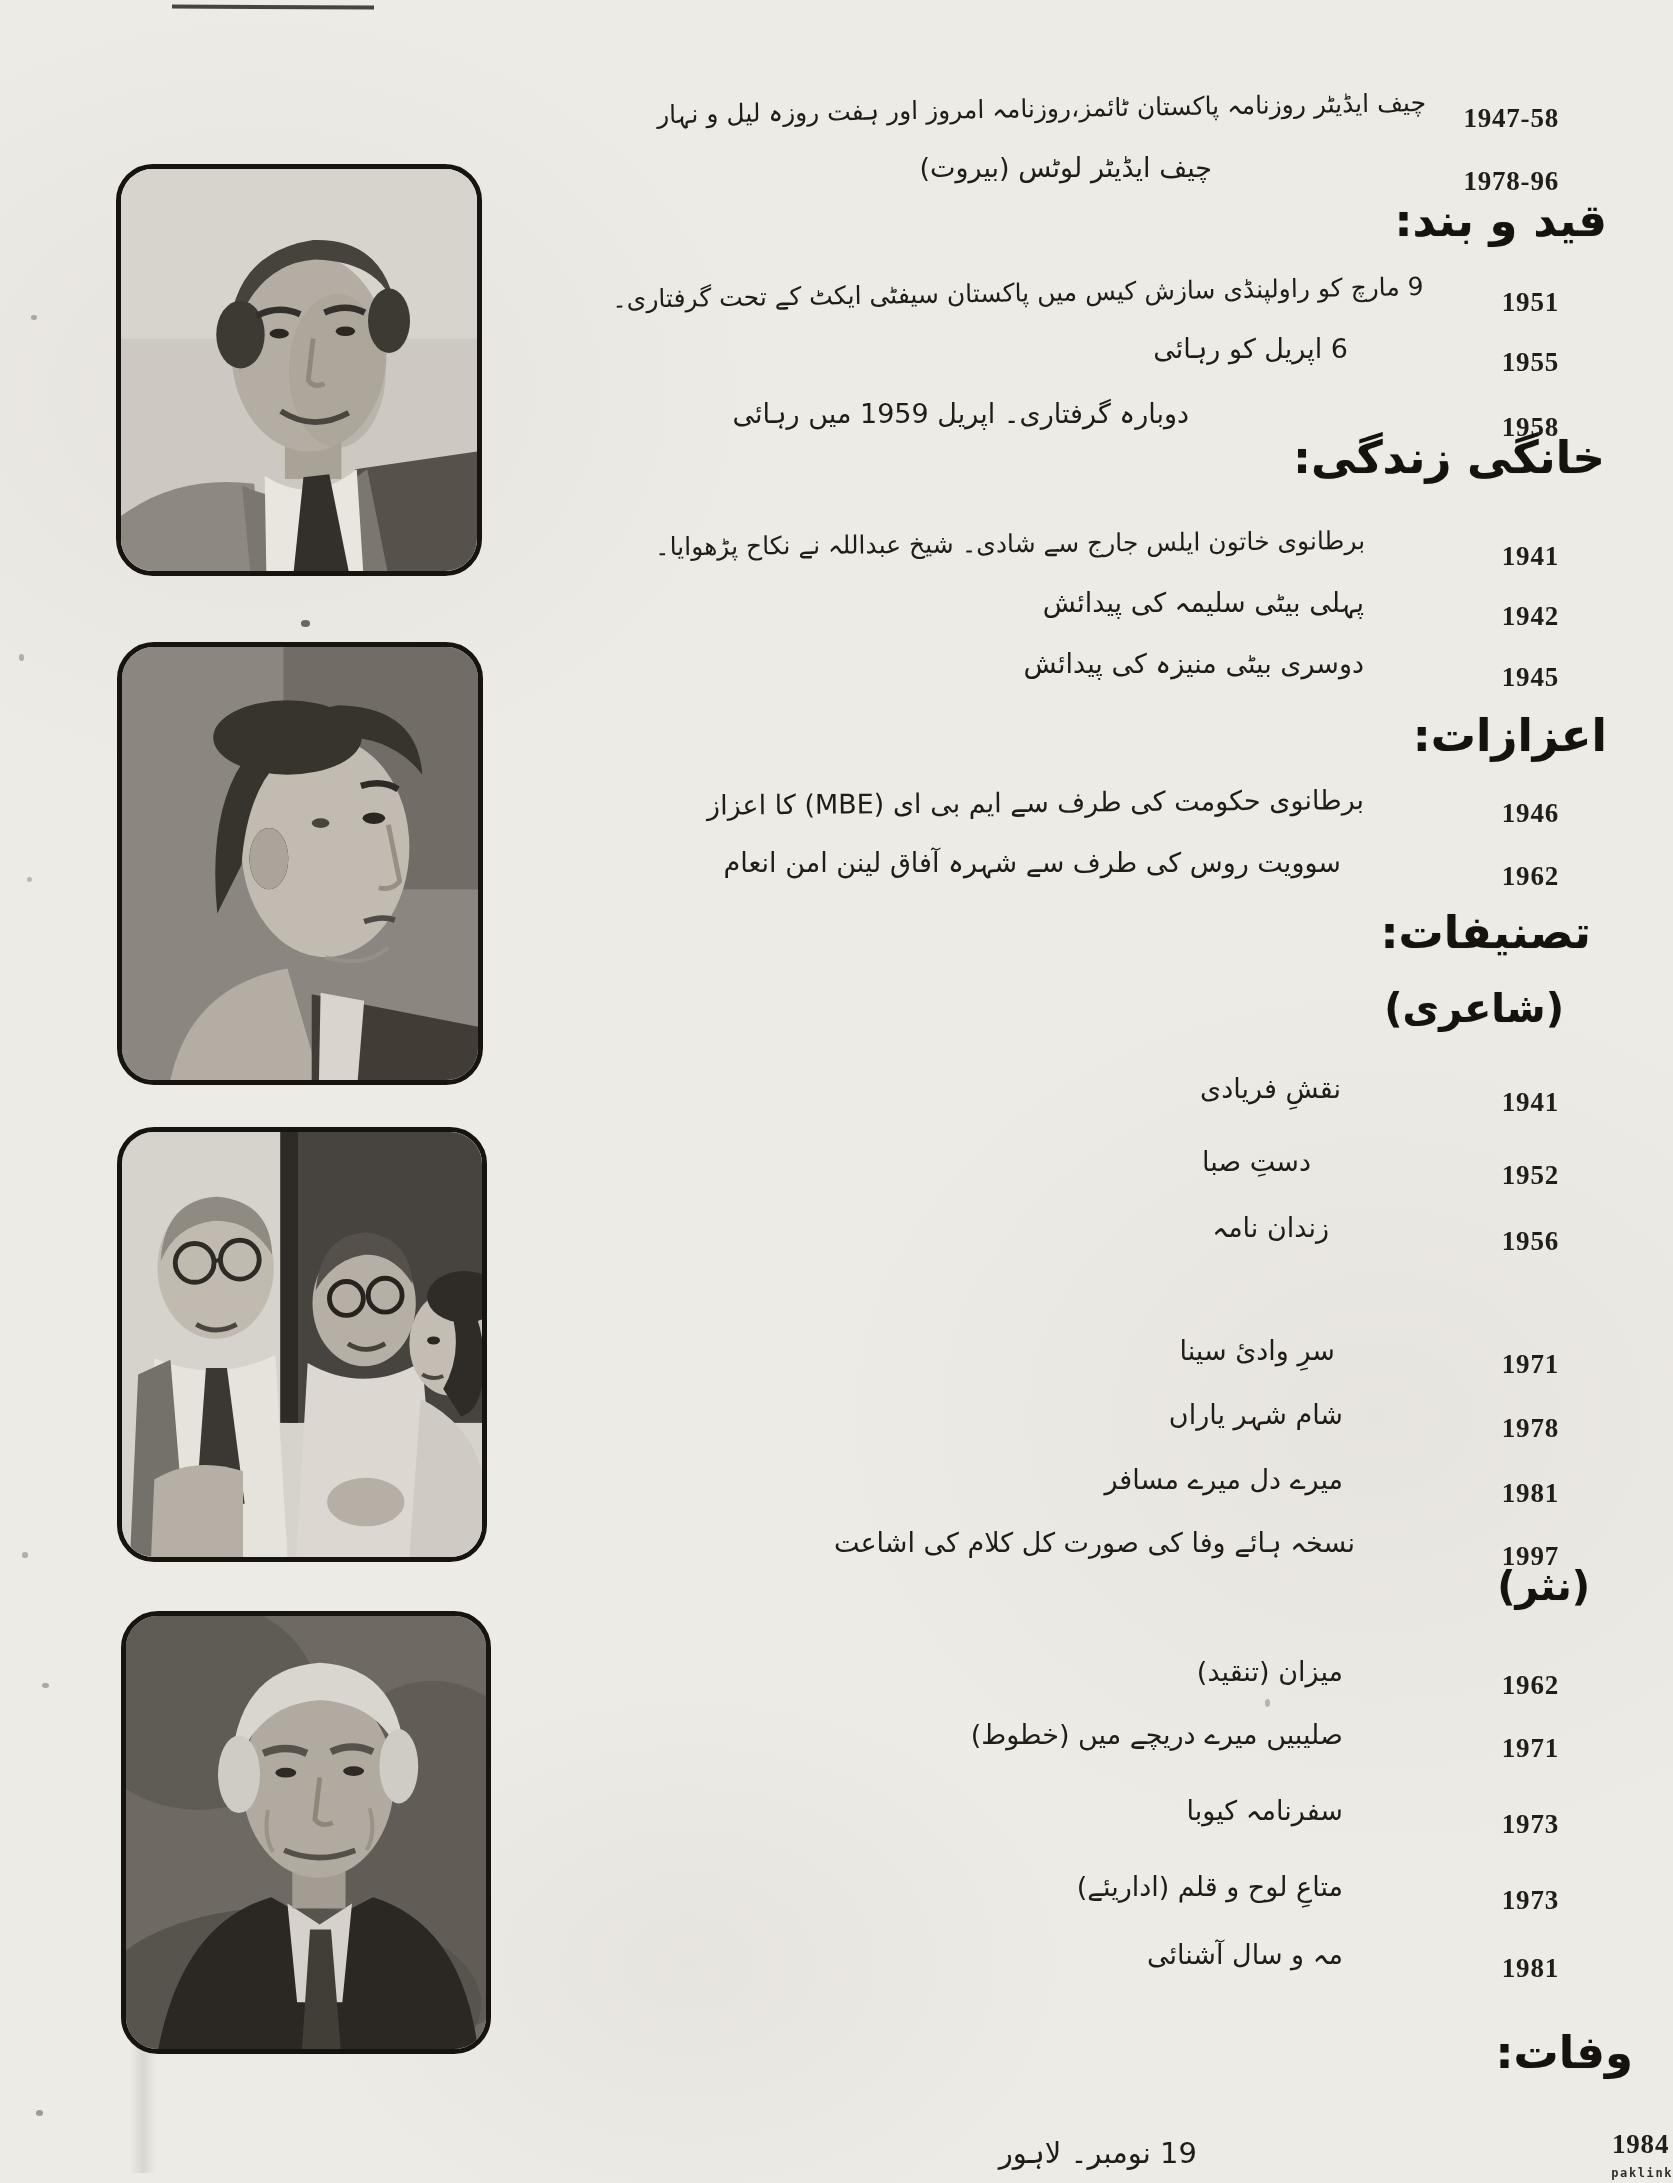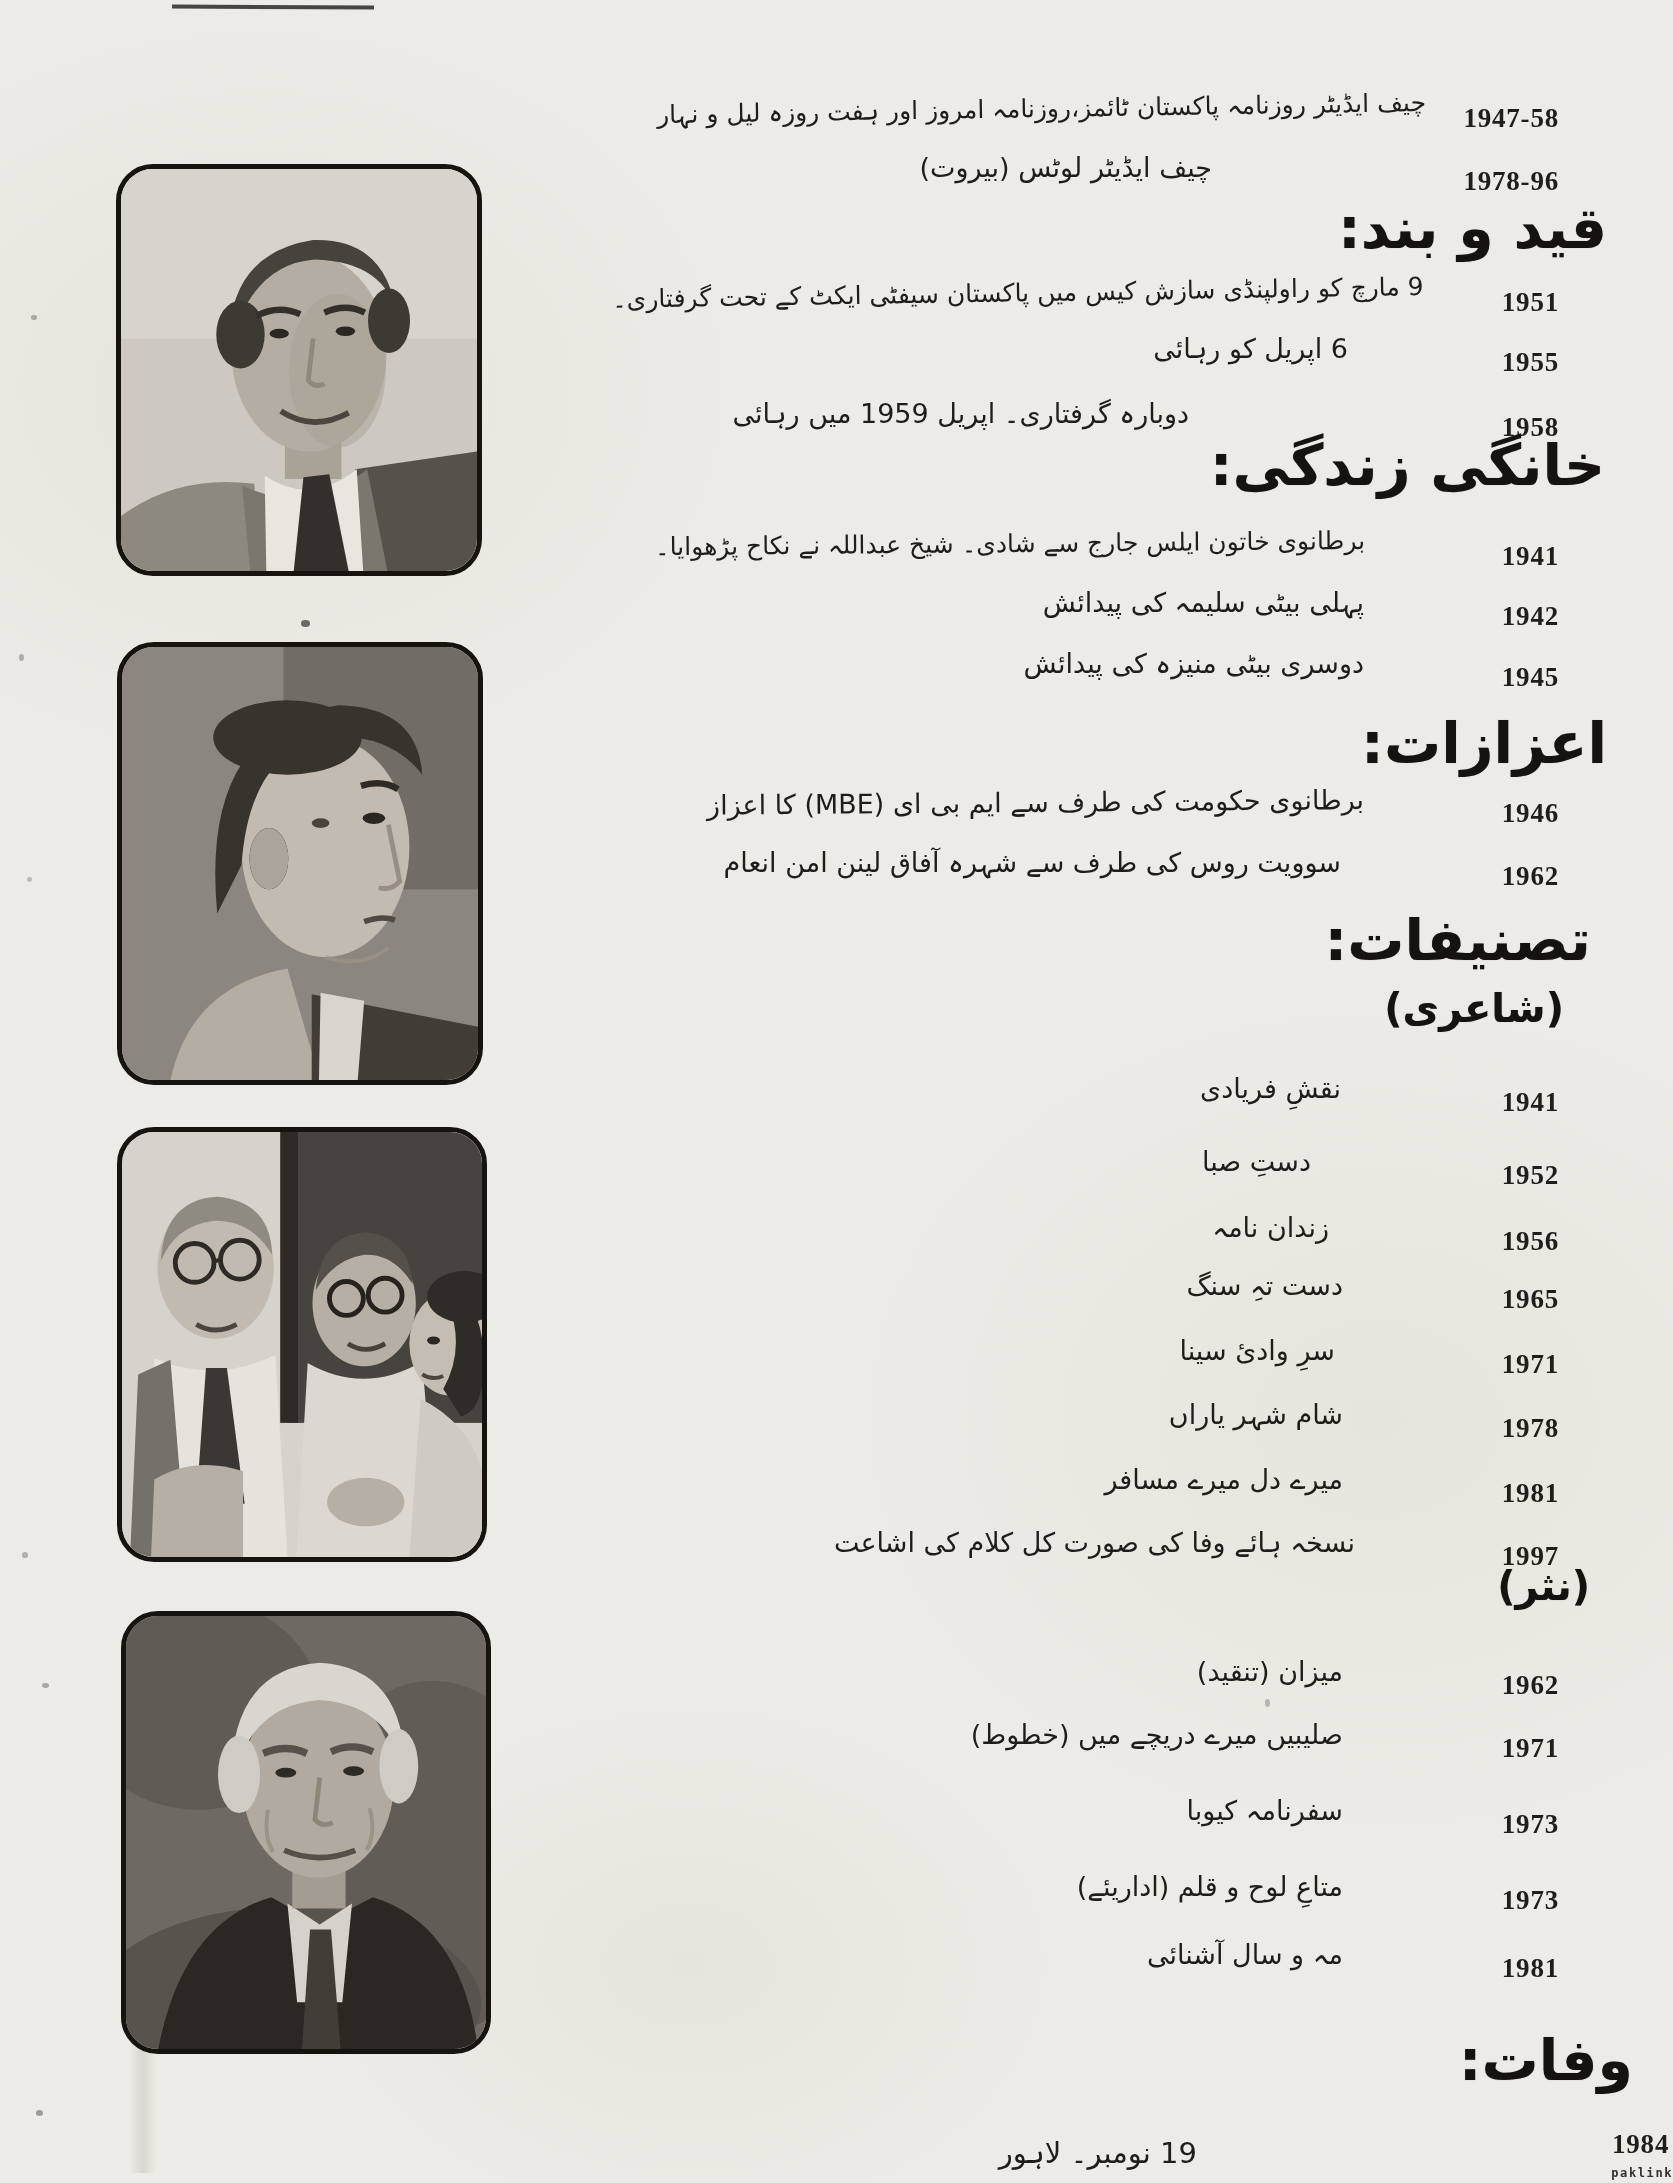--- a/index.html
+++ b/index.html
@@ -28,21 +28,21 @@
   }
   .desc{
     position:absolute; top:-1.6px; direction:rtl; white-space:nowrap;
     font-size:27px; line-height:1.45; color:#201d19;
   }
   .desc.small{font-size:25px;}
   .tilt{transform:rotate(-0.9deg); transform-origin:right center;}
   .tilt2{transform:rotate(-0.5deg); transform-origin:right center;}
   .heading{
     position:absolute; right:115px; direction:rtl; white-space:nowrap;
-    font-weight:700; font-size:57px; line-height:1.2; color:#16130e;
+    font-weight:700; font-size:45px; line-height:1.2; color:#16130e;
     text-shadow:0 0 0.8px rgba(20,18,14,.4);
   }
   .heading.sub{font-size:40px;}
   
   .e01{top:87px}  .e01 .desc{right:248px}
   .e02{top:150px}  .e02 .desc{right:462px}
   .h1{top:194px}
   .e03{top:271px}  .e03 .desc{right:250px}
   .e04{top:331px}  .e04 .desc{right:326px}
   .e05{top:396px}  .e05 .desc{right:485px}
@@ -269,24 +269,20 @@
     <span class="year">1941</span>
   </div>
   <div class="entry e12">
     <span class="desc">دستِ صبا</span>
     <span class="year">1952</span>
   </div>
   <div class="entry e13">
     <span class="desc">زندان نامہ</span>
     <span class="year">1956</span>
   </div>
-  <div class="entry e14">
-    <span class="desc">دست تہِ سنگ</span>
-    <span class="year">1965</span>
-  </div>
   <div class="entry e15">
     <span class="desc">سرِ وادیٔ سینا</span>
     <span class="year">1971</span>
   </div>
   <div class="entry e16">
     <span class="desc">شام شہر یاراں</span>
     <span class="year">1978</span>
   </div>
   <div class="entry e17">
     <span class="desc">میرے دل میرے مسافر</span>

